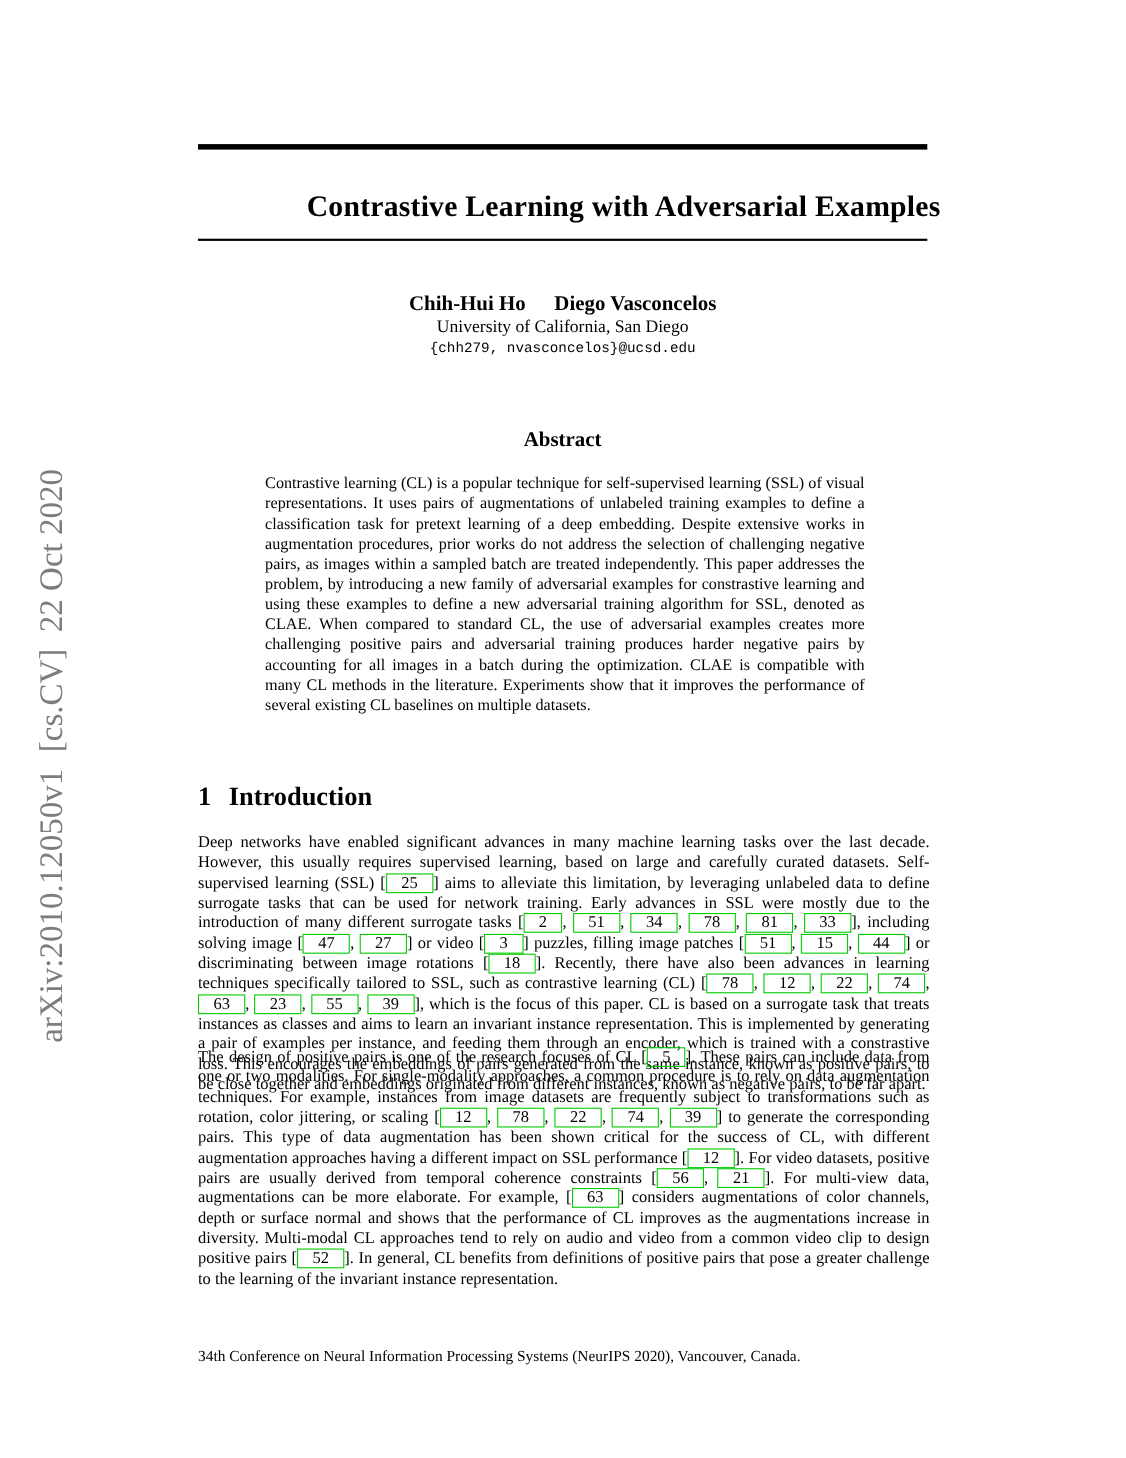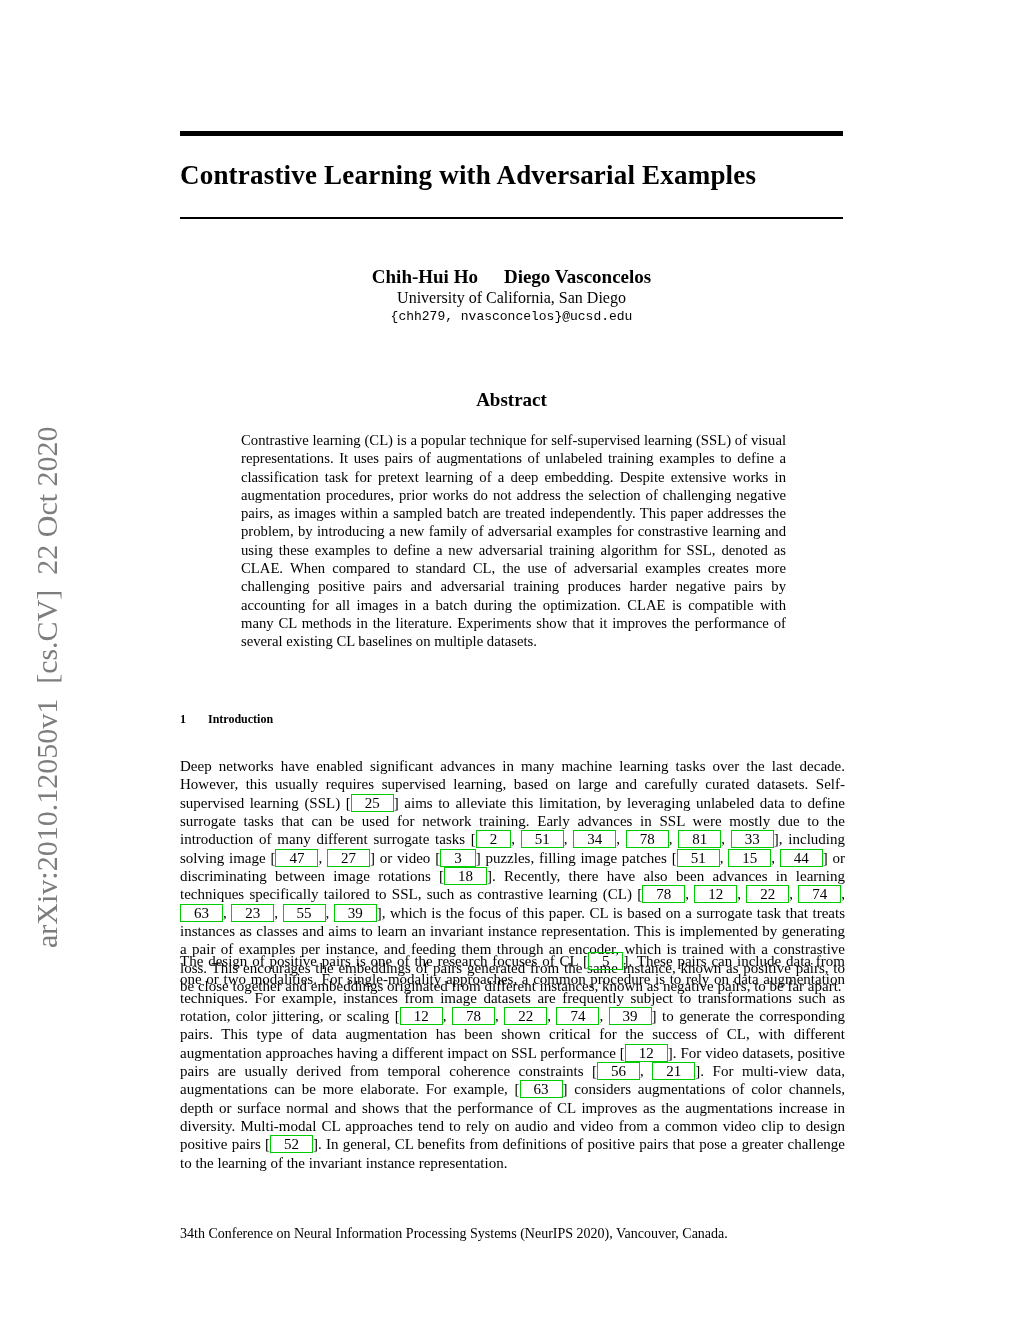--- a/index.html
+++ b/index.html
@@ -9,37 +9,37 @@
   .watermark{position:absolute;left:30px;top:948px;transform-origin:0 0;
              transform:rotate(-90deg);white-space:nowrap;font-size:30px;
              color:var(--wm-gray,#7d7d7d);}
 
   .content{position:absolute;left:180px;top:0;width:665px;height:100%;}
 
   .rule{position:absolute;left:0;width:663px;background:#000;}
   .rule-thick{top:131px;height:5px;}
   .rule-thin{top:217px;height:2px;}
 
-  .title{position:absolute;top:160px;left:0;width:663px;margin:0;
-         text-align:left;font-size:27px;font-weight:700;letter-spacing:0.2px;font-family:Liberation Serif, serif;}
+  .title{position:absolute;top:160px;left:0;width:663px;margin:12px;
+         text-align:right;font-size:27px;font-weight:700;letter-spacing:0.2px;font-family:Liberation Serif, serif;}
 
   .authors{position:absolute;top:266px;left:0;width:663px;text-align:center;}
   .author-names{font-size:19px;font-weight:700;line-height:22px;}
   .author-name1{margin-right:26px;}
   .affil{font-size:16px;line-height:19px;}
   .email{font-family:"Liberation Mono","DejaVu Sans Mono",monospace;
          font-size:13px;line-height:19px;}
 
   .abstract-heading{position:absolute;top:389px;left:0;width:663px;margin:0;
                     text-align:center;font-size:19px;font-weight:700;}
   .abstract-body{position:absolute;top:431px;left:61px;width:545px;margin:0;
                  text-align:justify;font-size:14.7px;line-height:18.3px;}
 
   .section-heading{position:absolute;top:712px;left:0;margin:0;
-                   font-size:12px;font-weight:700;}
+                   font-size:24px;font-weight:700;}
   .sec-num{display:inline-block;min-width:28px;}
 
   .body-par{position:absolute;left:0;width:665px;margin:0;
             text-align:justify;font-size:15px;line-height:18.35px;}
   #par1{top:757px;}
   #par2{top:952px;}
 
   .footnote{position:absolute;top:1226px;left:0;width:665px;font-size:14px;}
 
   .cite{border:1.3px solid var(--green,#00cc00);padding:0 13px;color:#000;}

